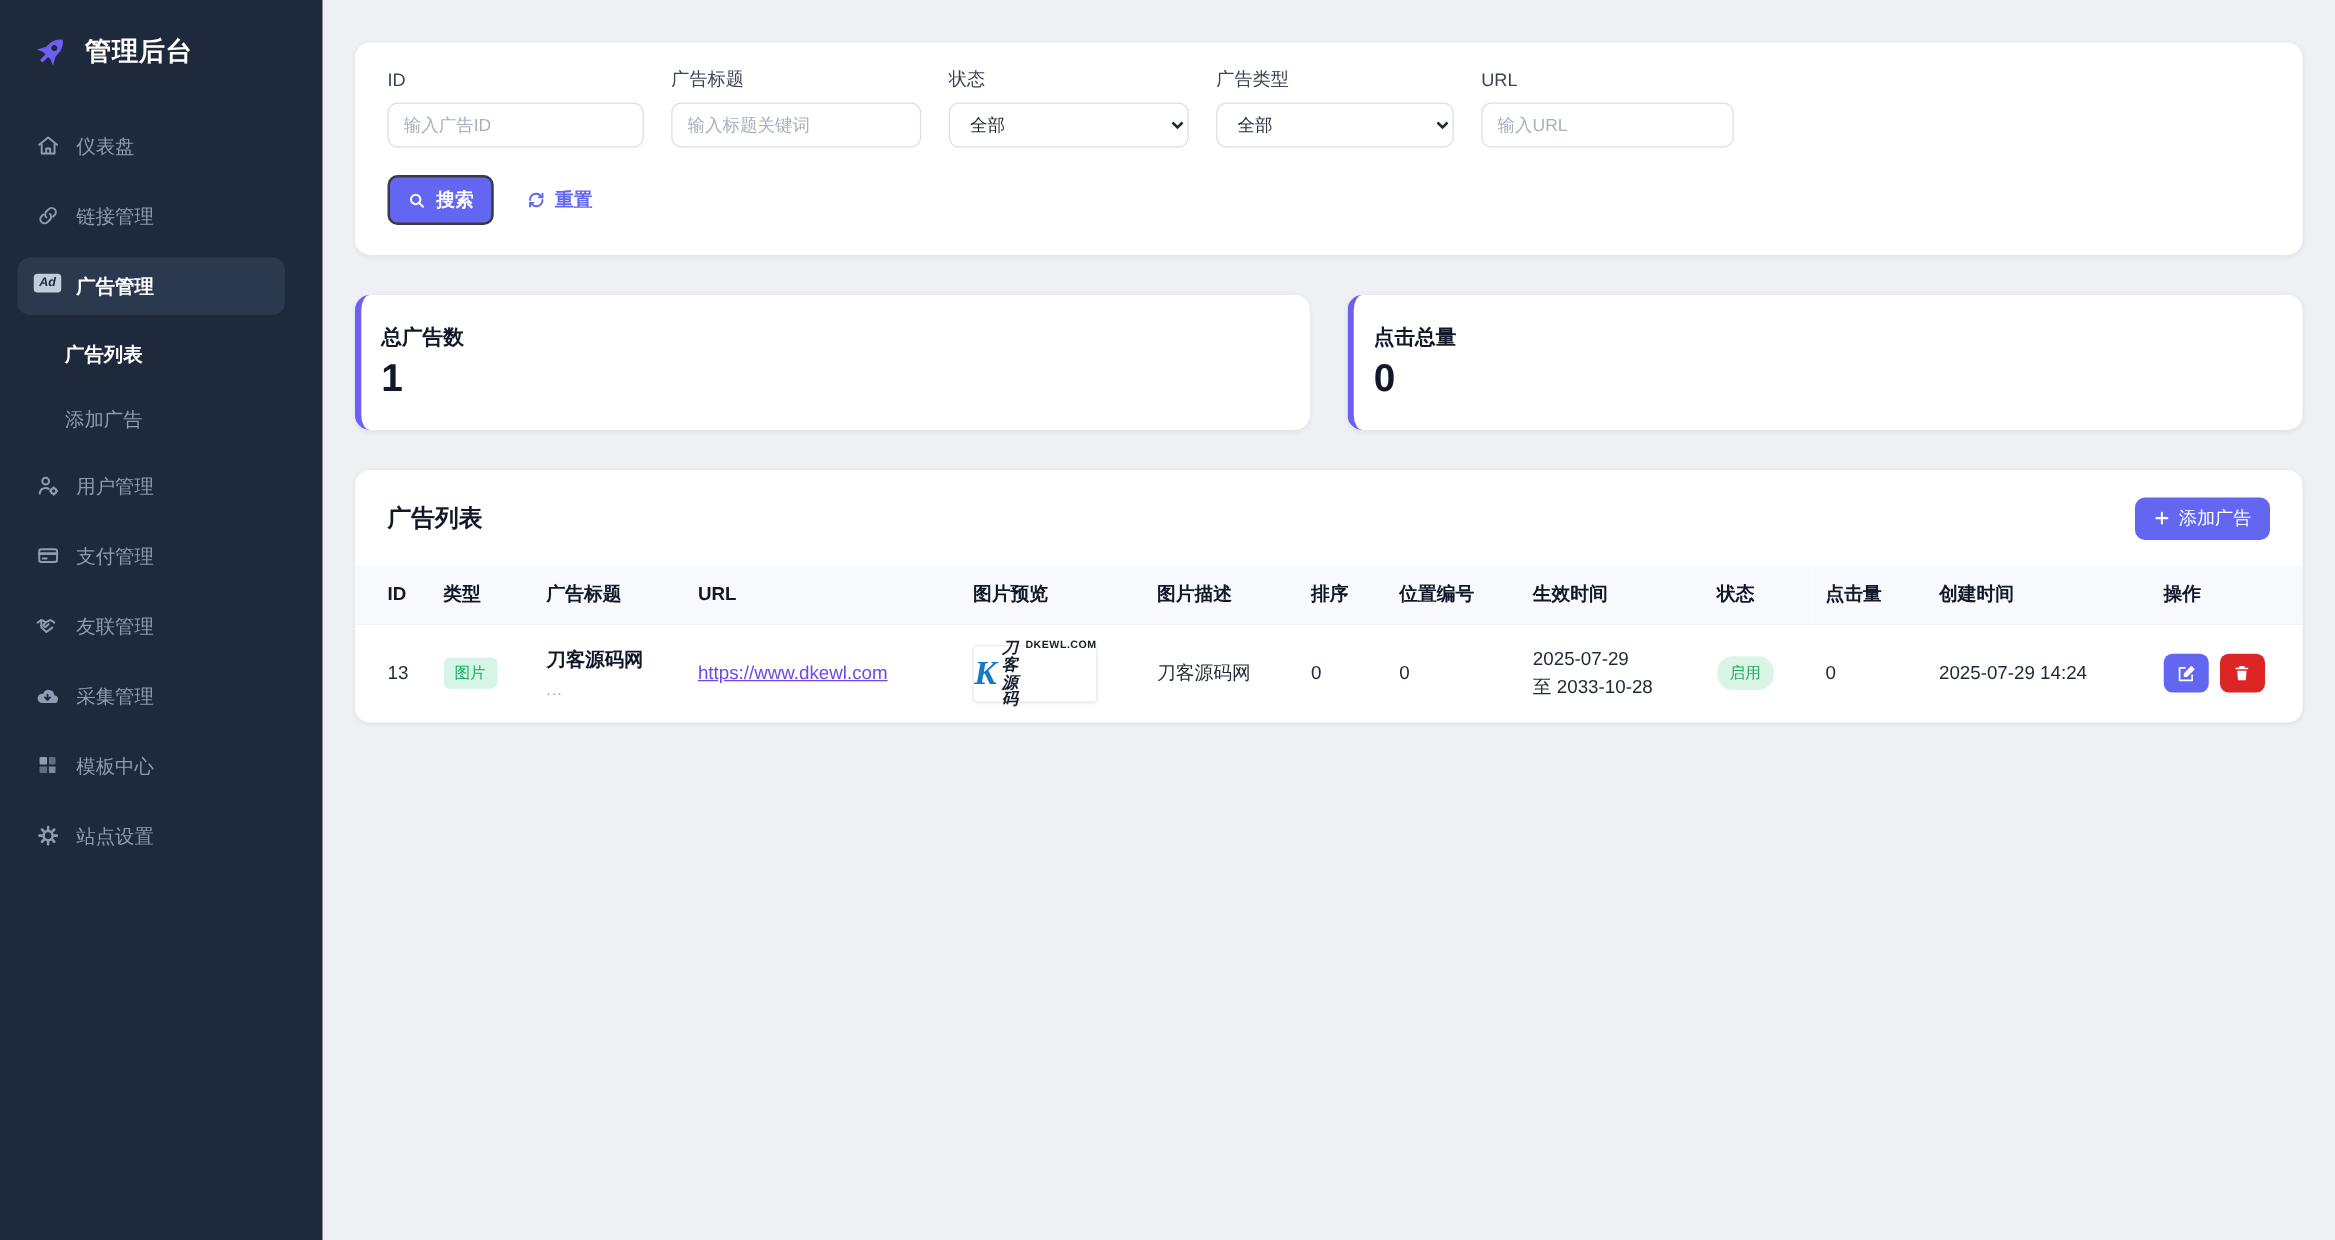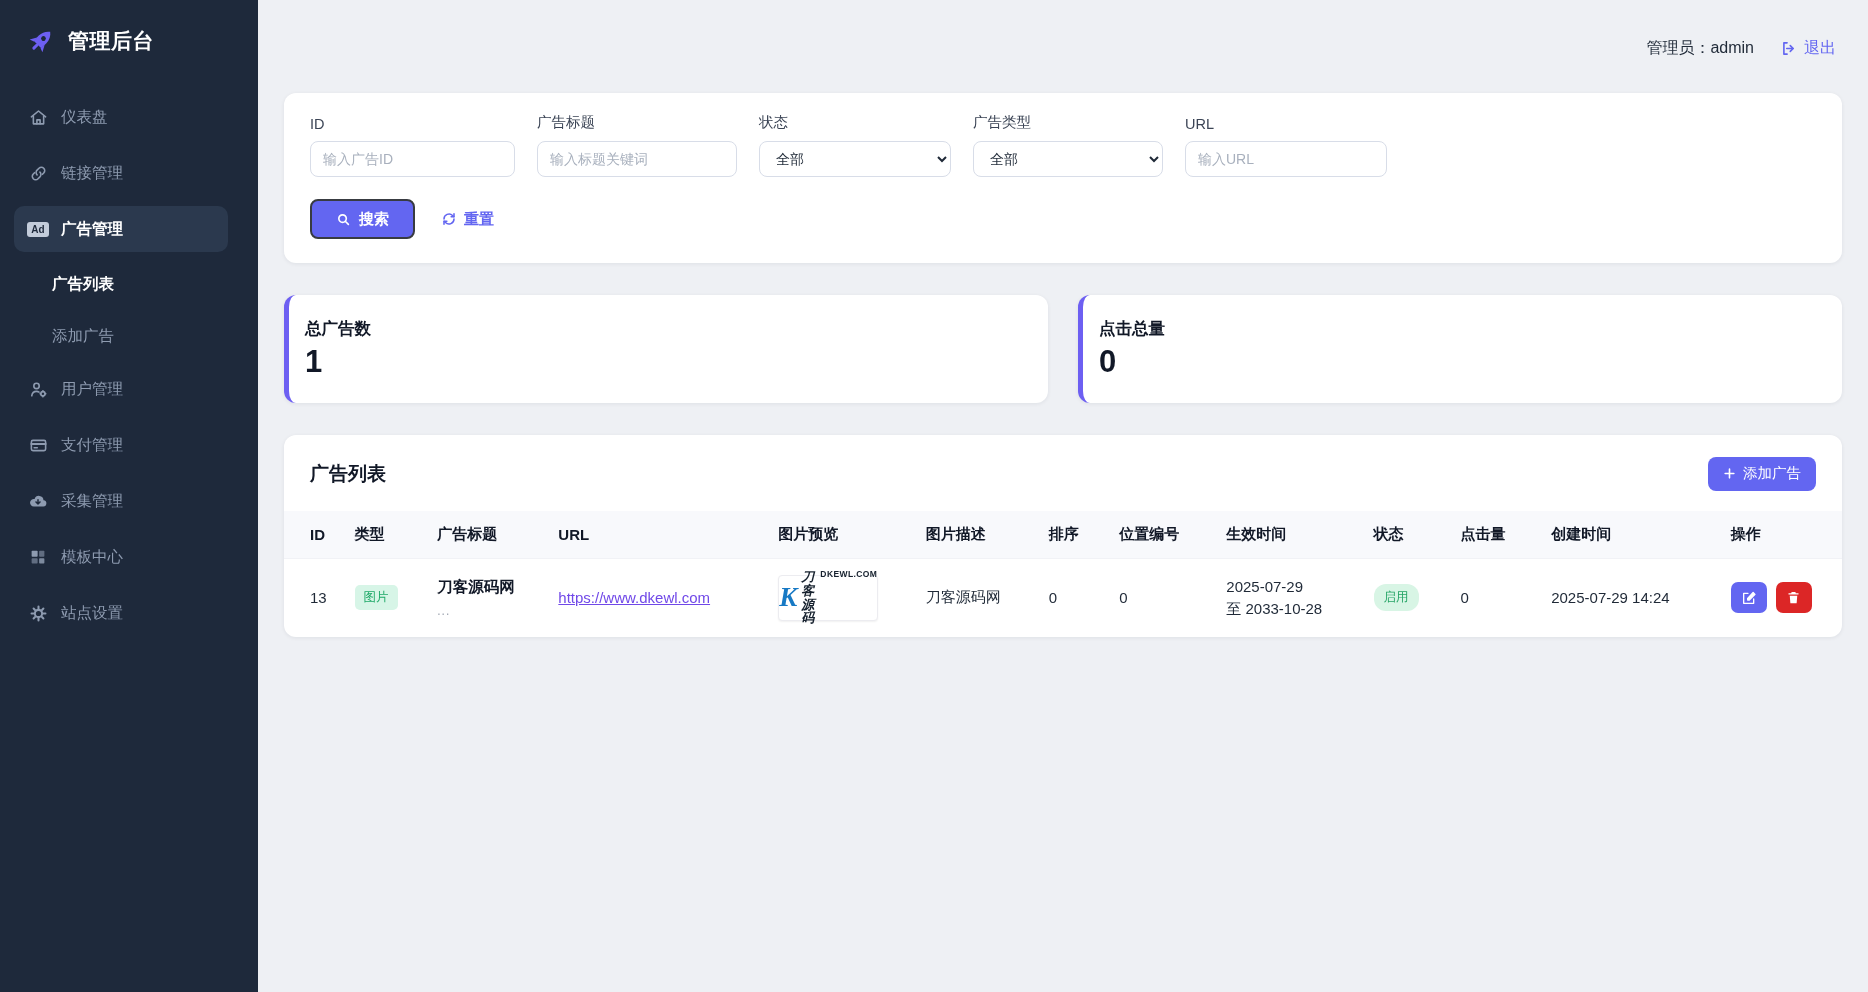--- a/index.html
+++ b/index.html
@@ -10,21 +10,21 @@
   }
   
   .sidebar { width:258px; height:100%; background:#1e293b; flex:0 0 258px; padding-top:22px; }
   .brand { display:flex; align-items:center; gap:12px; padding:4px 24px 26px 26px; }
   .brand-title { color:#fff; font-size:21px; font-weight:bold; letter-spacing:.5px; }
   .nav { padding:12px 30px 0 14px; }
   .nav-item {
     display:flex; align-items:center; gap:13px; height:46px; margin-bottom:10px;
     padding:0 14px; border-radius:10px; color:#8e9bb0; font-size:15.5px; cursor:pointer;
   }
-  .nav-item .ico { width:20px; height:20px; display:inline-flex; align-items:center; justify-content:center; flex:0 0 20px; }
+  .nav-item .ico { width:20px; height:20px; display:inline-flex; align-items:flex-start; justify-content:center; flex:0 0 20px;font-style:italic; }
   .nav-item.active { background:#2b394e; color:#fff; font-weight:bold; }
   .nav-item.sub { padding-left:38px; height:44px; margin-bottom:8px; }
   .nav-item.sub.active-sub { background:transparent; color:#fff; font-weight:bold; }
   .ad-chip { background:#c3ccda; color:#1e293b; font-size:10px; font-weight:bold; border-radius:3px; padding:1px 4px; line-height:1.3; }
   
   .main { flex:1; height:100%; padding:0 26px; overflow:hidden; }
   .topbar { display:flex; justify-content:flex-end; align-items:center; gap:26px; padding:38px 6px 0 0; }
   .admin-label { font-size:16px; color:#1f2937; }
   .logout-btn { display:inline-flex; align-items:center; gap:7px; color:#6366f1; font-size:16px; cursor:pointer; text-decoration:none; }
   .card { background:#fff; border-radius:12px; box-shadow:0 1px 4px rgba(15,23,42,.07); }
@@ -37,21 +37,21 @@
     height:36px; border:1px solid #d8dde8; border-radius:8px; padding:0 12px;
     font-size:14px; color:#1f2937; background:#fff; outline:none;
     font-family:"Liberation Sans","DejaVu Sans",sans-serif;
   }
   .field input::placeholder { color:#a8b0bd; }
   .w-id input { width:205px; } .w-title input { width:200px; }
   .w-status select { width:192px; } .w-type select { width:190px; } .w-url input { width:202px; }
   .btn-row { display:flex; align-items:center; gap:26px; margin-top:22px; }
   .search-btn {
     display:inline-flex; align-items:center; gap:8px; background:#6366f1; color:#fff;
-    border:2px solid #383b41; border-radius:8px; padding:0 24px; height:40px;
+    border:2px solid #383b41; border-radius:8px; padding:0 14px; height:40px;
     font-size:15px; font-weight:bold; cursor:pointer;
   }
   .reset-btn { display:inline-flex; align-items:center; gap:7px; color:#6366f1; font-size:15px; font-weight:bold; background:none; border:none; cursor:pointer; }
   
   .stats-row { display:flex; gap:30px; margin-top:32px; }
   .stat-card { flex:1; border-left:5px solid #6d5ff2; padding:23px 16px; }
   .stat-title { font-size:16.5px; font-weight:bold; color:#111827; }
   .stat-value { font-size:31px; font-weight:bold; color:#111827; margin-top:4px; line-height:1.15; }
   
   .table-card { margin-top:32px; padding-top:22px; overflow:hidden; }
@@ -158,20 +158,30 @@
       <span class="ico">
         <svg width="19" height="19" viewBox="0 0 24 24" fill="none" stroke="currentColor" stroke-width="2" stroke-linecap="round">
           <rect x="3" y="5.5" width="18" height="13" rx="2"></rect>
             <path d="M3 10h18" stroke-width="2.6"></path>
             <path d="M6.5 14.8h4"></path>
         </svg>
       </span>
       <span>支付管理</span>
     </div>
 
+    <div class="nav-item">
+      <span class="ico">
+        <svg width="20" height="20" viewBox="0 0 24 24" fill="none" stroke="currentColor" stroke-width="1.9" stroke-linecap="round" stroke-linejoin="round">
+          <path d="M2.5 8.5 6 6l4.5 2L15 6l3.5 2.5"></path>
+            <path d="M6 6v7l5 4.5 5.5-4.2"></path>
+            <path d="M10.5 8 7.8 11.2l2.2 1.6 3-2.8"></path>
+        </svg>
+      </span>
+      <span>友联管理</span>
+    </div>
 
     <div class="nav-item">
       <span class="ico">
         <svg width="20" height="20" viewBox="0 0 24 24" fill="currentColor">
           <path d="M7 18.5a4.5 4.5 0 1 1 .9-8.9A5.5 5.5 0 0 1 18.6 11 3.7 3.7 0 0 1 18 18.5H7z"></path>
           <path d="M12 10.5v5m0 0 2.4-2.4M12 15.5l-2.4-2.4" stroke="#1e293b" stroke-width="1.8" fill="none" stroke-linecap="round" stroke-linejoin="round"></path>
         </svg>
       </span>
       <span>采集管理</span>
     </div>
@@ -195,33 +205,20 @@
           <path d="M12 3.2v2.6M12 18.2v2.6M3.2 12h2.6M18.2 12h2.6M5.8 5.8l1.8 1.8M16.4 16.4l1.8 1.8M18.2 5.8l-1.8 1.8M7.6 16.4l-1.8 1.8"></path>
         </svg>
       </span>
       <span>站点设置</span>
     </div>
   </nav>
 </aside>
 
 <main class="main">
 
-  <div class="topbar">
-    <span class="admin-label">管理员：admin</span>
-    <a class="logout-btn">
-      <span>
-        <svg width="17" height="17" viewBox="0 0 24 24" fill="none" stroke="#6366f1" stroke-width="2.3" stroke-linecap="round" stroke-linejoin="round">
-          <path d="M10 4H5.5v16H10"></path>
-            <path d="m14.5 8 4 4-4 4"></path>
-            <path d="M18.5 12H9.5"></path>
-        </svg>
-      </span>
-      <span>退出</span>
-    </a>
-  </div>
 
   <section class="card filter-card">
     <div class="filter-row">
       <div class="field w-id">
         <label>ID</label>
         <input type="text" placeholder="输入广告ID" style="">
       </div>
       <div class="field w-title">
         <label>广告标题</label>
         <input type="text" placeholder="输入标题关键词" style="">

